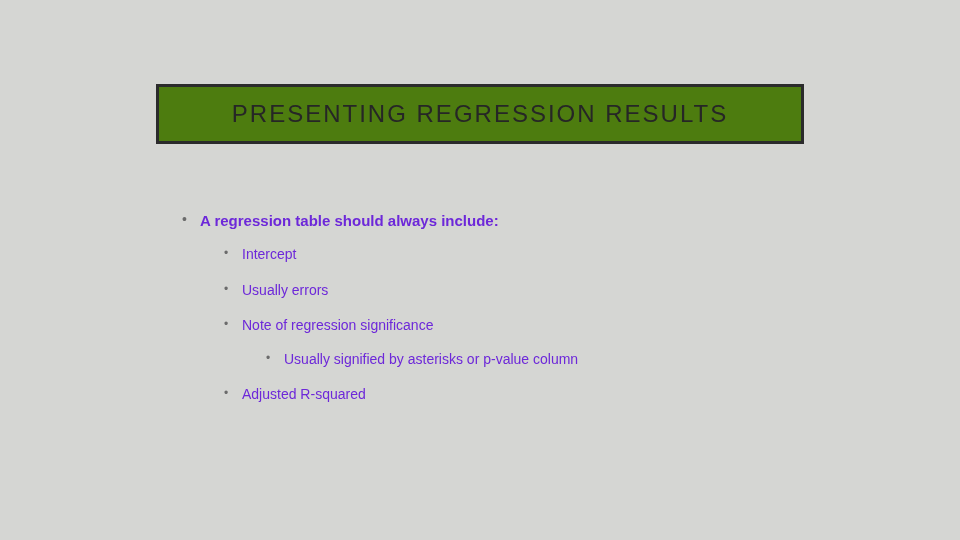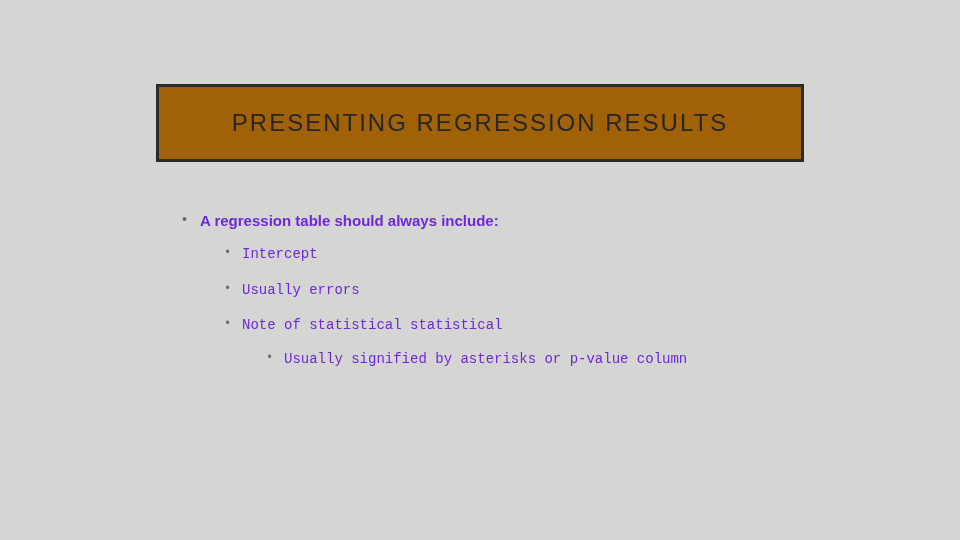--- a/index.html
+++ b/index.html
@@ -13,23 +13,23 @@
       background: #d5d6d3;
       font-family: Arial, Helvetica, sans-serif;
       position: relative;
       overflow: hidden;
     }
     .title-box {
       position: absolute;
       top: 84px;
       left: 156px;
       width: 648px;
-      height: 78px;
+      height: 60px;
       border: 3px solid #2b2b2b;
-      background: #a16207;
+      background: #4d7c0f;
       display: flex;
       align-items: center;
       justify-content: center;
     }
     .title-text {
       font-size: 24px;
       letter-spacing: 2px;
       color: #262626;
       font-weight: 400;
     }
@@ -66,21 +66,20 @@
       margin: 14px 0 0 0;
       padding: 0 0 0 24px;
     }
     .lvl2 > li {
       font-size: 14px;
       font-weight: normal;
       position: relative;
       padding-left: 18px;
       line-height: 1.4;
       margin-bottom: 16px;
-      font-family: Liberation Mono, monospace;
     }
     .lvl2 > li::before {
       content: "•";
       position: absolute;
       left: 0;
       top: 0;
       color: #6b6b6b;
       font-size: 12px;
     }
     .lvl3 {
@@ -113,21 +112,22 @@
 </div>
 
 <div class="content">
   <ul class="lvl1">
     <li>
       <span>A regression table should always include:</span>
       <ul class="lvl2">
         <li><span>Intercept</span></li>
         <li><span>Usually errors</span></li>
         <li>
-          <span>Note of statistical statistical</span>
+          <span>Note of regression significance</span>
           <ul class="lvl3">
             <li><span>Usually signified by asterisks or p-value column</span></li>
           </ul>
         </li>
+        <li><span>Adjusted R-squared</span></li>
       </ul>
     </li>
   </ul>
 </div>
 
 </body></html>

